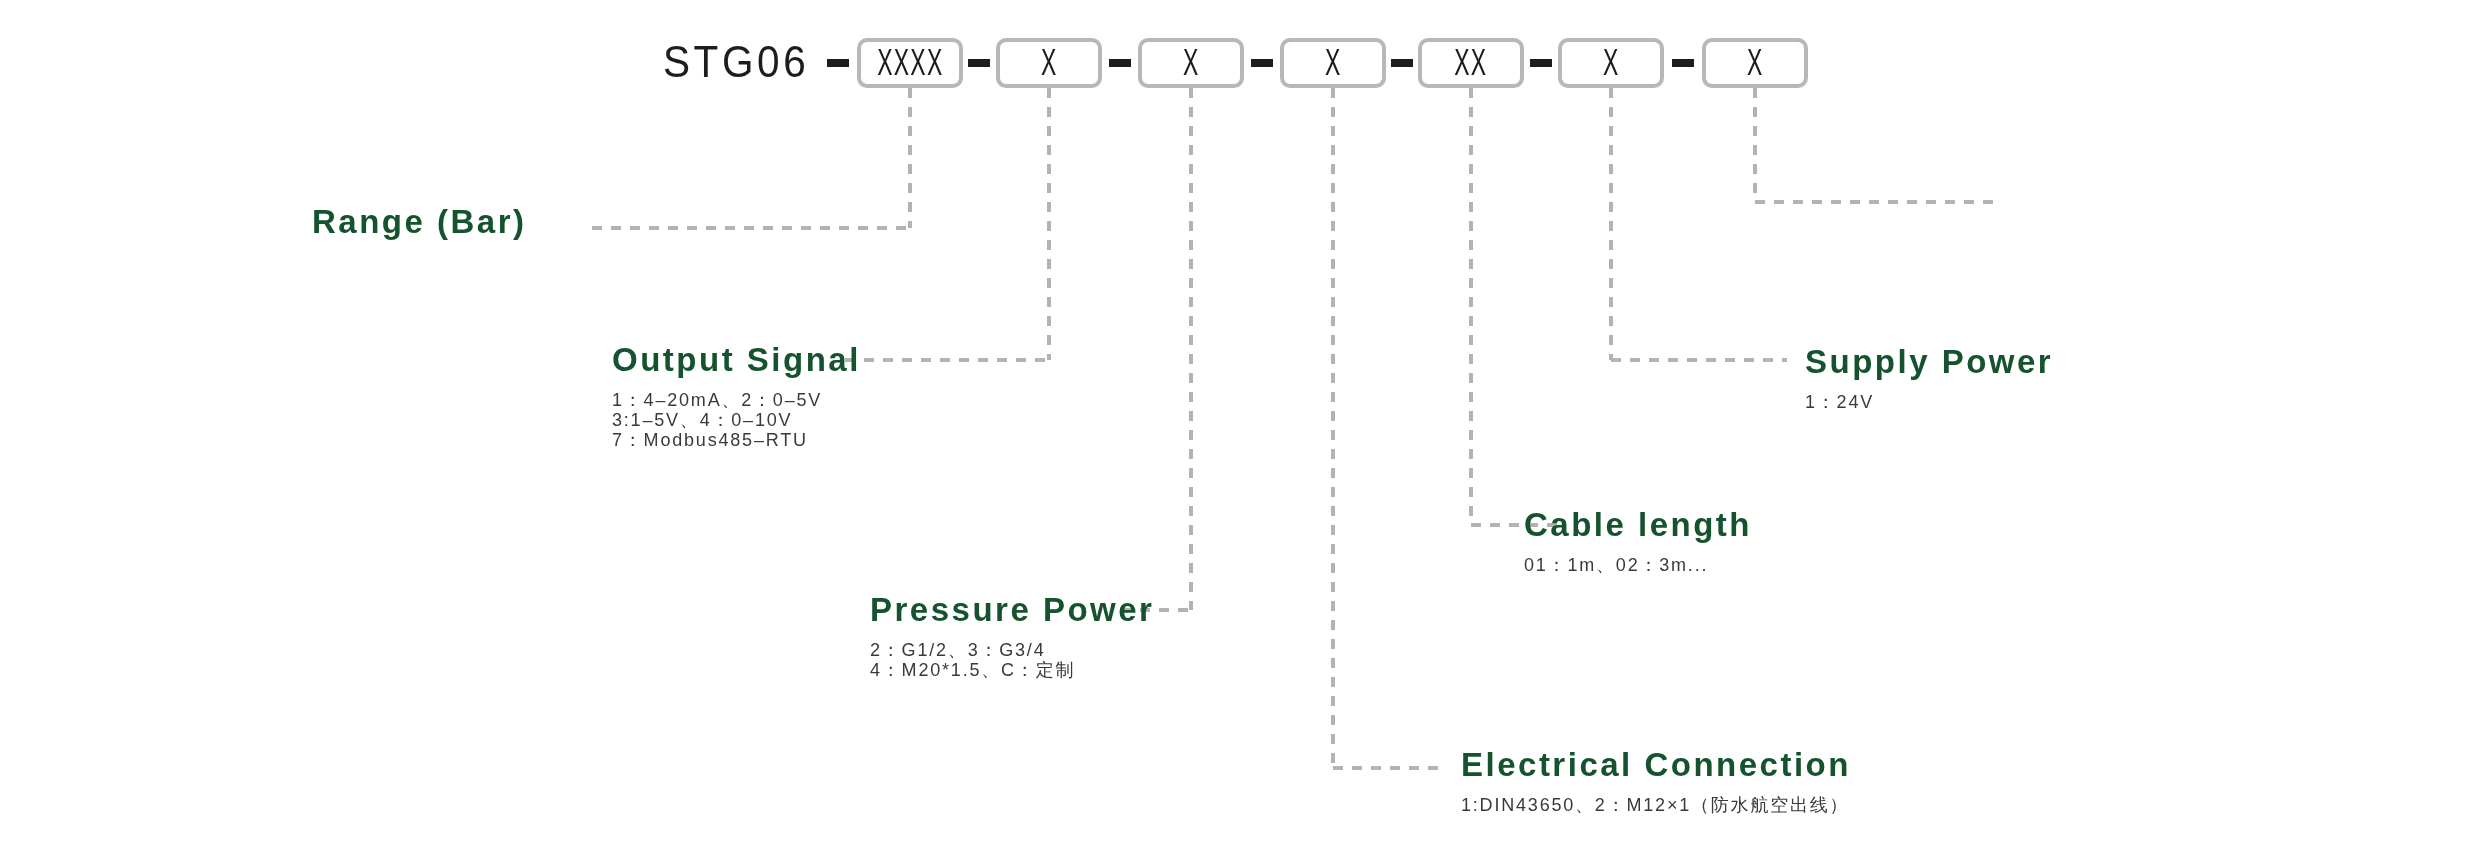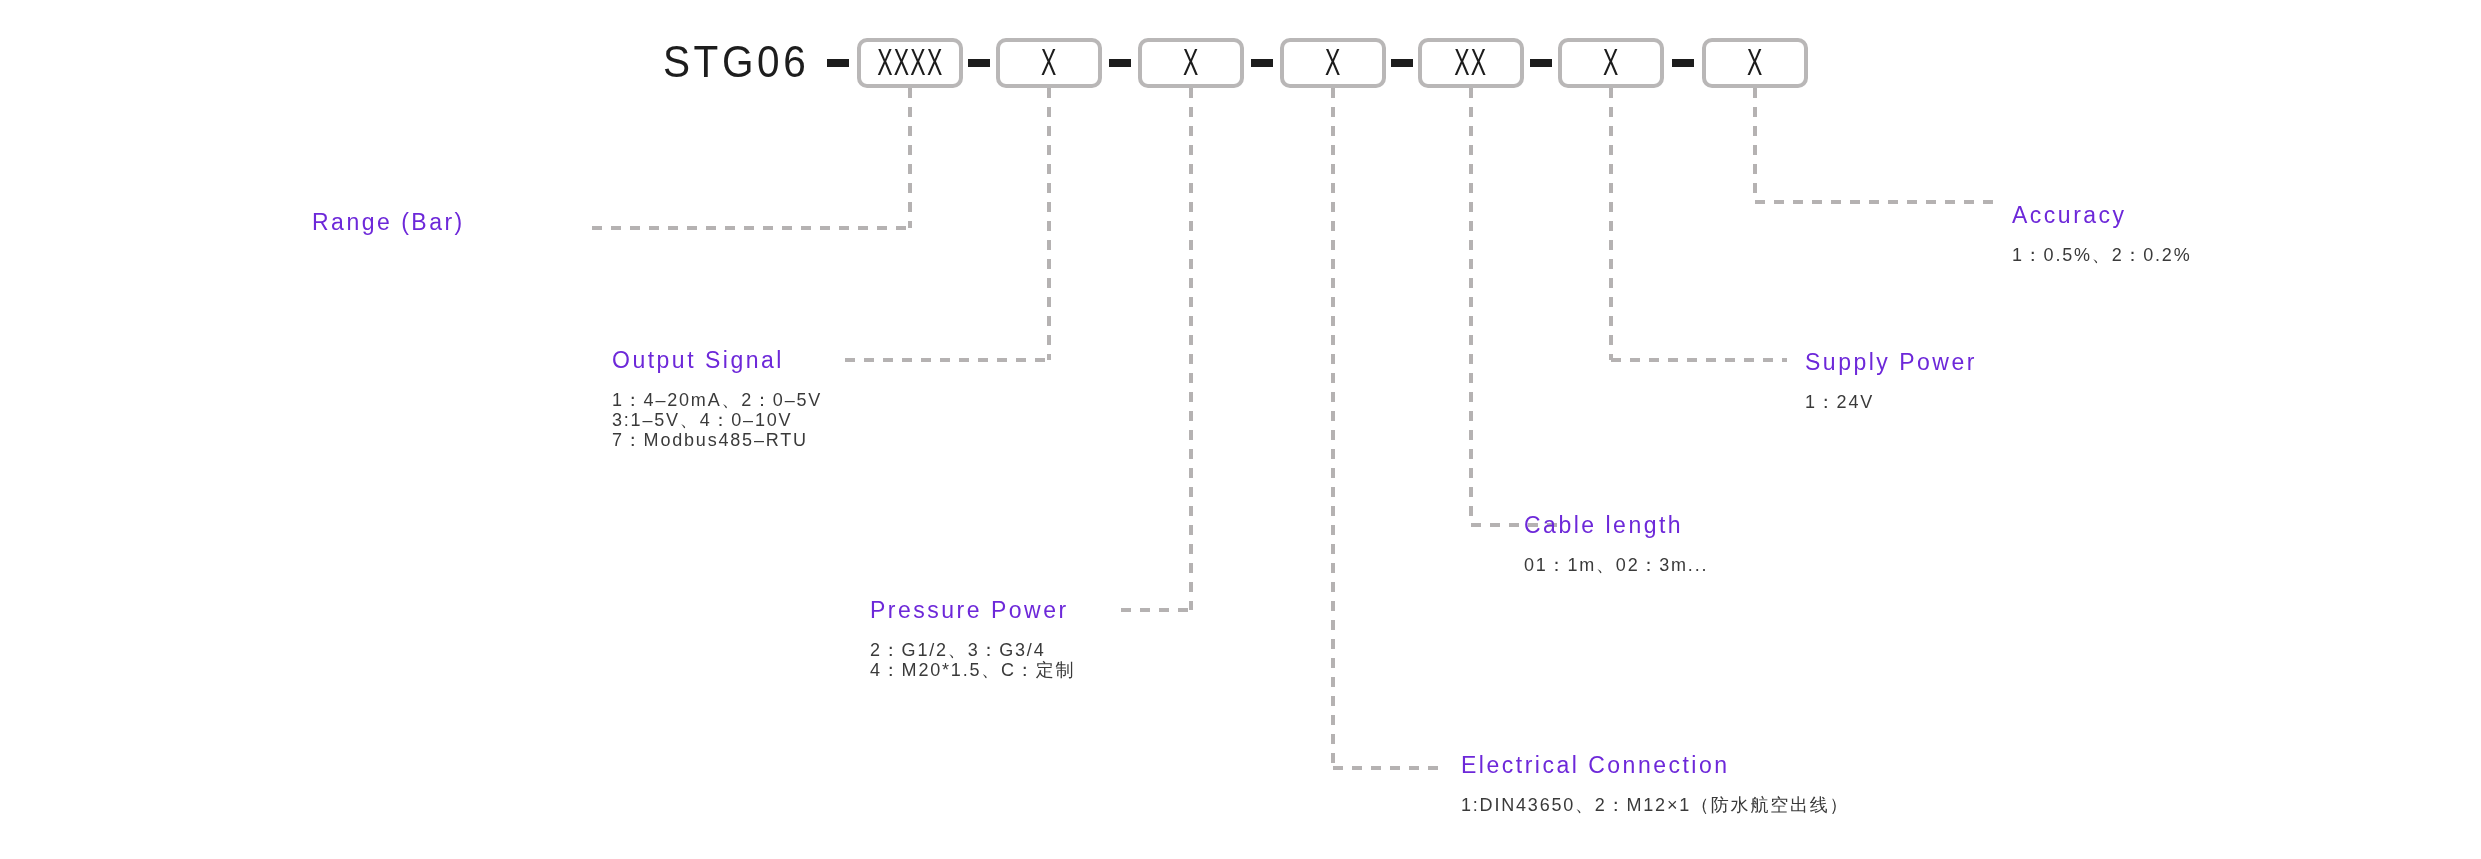--- a/index.html
+++ b/index.html
@@ -64,25 +64,25 @@
   }
   .h-dash {
     position: absolute;
     height: 4px;
     background-image: repeating-linear-gradient(90deg, #b5b2b2 0px, #b5b2b2 10px, transparent 10px, transparent 19px);
   }
 
   
   .section { position: absolute; white-space: nowrap; }
   .section-title {
-    font-size: 23px;
+    font-size: 33px;
     line-height: 34px;
     letter-spacing: 2.5px;
-    color: #6d28d9;
-    font-weight: 400;
+    color: #14532d;
+    font-weight: 700;
   }
   .section-values {
     margin-top: 13px;
     font-size: 18px;
     line-height: 20px;
     letter-spacing: 1.8px;
     color: #3a3a3a;
   }
 </style>
 </head>
@@ -184,20 +184,14 @@
     </div>
   </div>
 
   <div class="section" style="left:1805px; top:345px">
     <div class="section-title">Supply Power</div>
     <div class="section-values">
       <div>1：24V</div>
     </div>
   </div>
 
-  <div class="section" style="left:2012px; top:198px">
-    <div class="section-title">Accuracy</div>
-    <div class="section-values">
-      <div>1：0.5%、2：0.2%</div>
-    </div>
-  </div>
 
 </div>
 
 </body></html>

